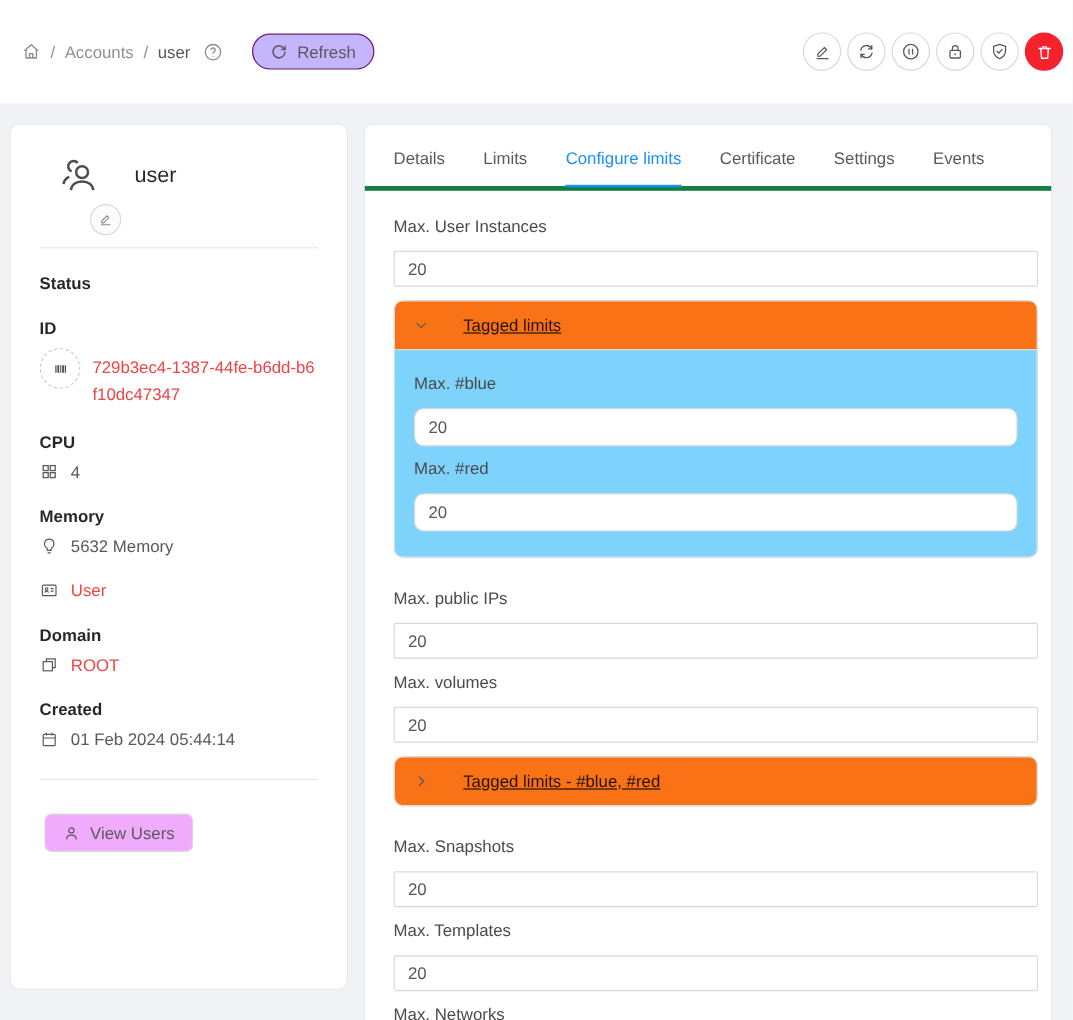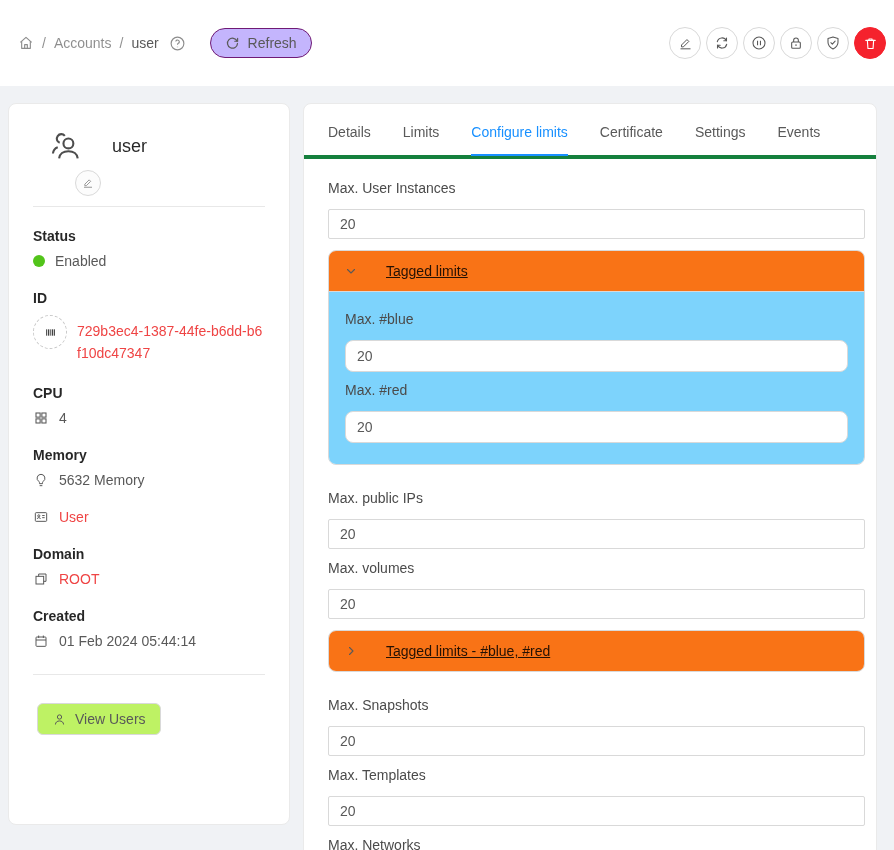--- a/index.html
+++ b/index.html
@@ -62,21 +62,21 @@
   .id-badge {
     width:34px; height:34px; border-radius:50%;
     border:1px dashed #c9c9c9; color:#444;
     display:flex; align-items:center; justify-content:center; flex:none;
   }
   .link { color:#ef4444; cursor:pointer; text-decoration:none; }
   .id-link { line-height:22px; word-break:break-all; width:192px; margin-top:5px; }
   .bottom-divider { border-top:1px solid #e8e8e8; margin-top:25px; }
   .view-users-btn {
     margin:28px 0 0 4px; height:32px; padding:0 14px;
-    border:1px solid #d9d9d9; border-radius:6px; background:#bef264;
+    border:1px solid #d9d9d9; border-radius:6px; background:#f0abfc;
     display:inline-flex; align-items:center; gap:8px;
     color:#595959; font-size:14px; cursor:pointer;
   }
 
   
   .main-card { flex:1; border-radius:8px 8px 0 0; min-height:750px; }
   .tabs { display:flex; gap:32px; padding:20px 24px 0; border-bottom:4px solid #15803d; }
   .tab { padding-bottom:14px; cursor:pointer; color:#595959; border-bottom:2px solid transparent; margin-bottom:-1px; }
   .tab.active { color:#1890ff; border-bottom-color:#1890ff; }
 
@@ -216,24 +216,20 @@
         <svg width="12" height="12" viewBox="0 0 24 24" fill="none" stroke="currentColor" stroke-width="1.8">
             <path d="M14.3 5.7l3 3L8.6 17.4H5.6v-3z"></path>
             <line x1="4" y1="20.5" x2="20" y2="20.5"></line>
           </svg>
       </span>
     </button>
     <div class="divider"></div>
 
     <div class="info-section">
       <div class="info-label">Status</div>
-      <div class="info-value">
-        <span class="status-dot"></span>
-        <span>Enabled</span>
-      </div>
     </div>
 
     <div class="info-section">
       <div class="info-label">ID</div>
       <div class="info-value id-value">
         <span class="id-badge">
           <svg width="17" height="17" viewBox="0 0 24 24" stroke="currentColor" fill="none" stroke-linecap="butt">
               <line x1="6.5" y1="7.5" x2="6.5" y2="16.5" stroke-width="1.4"></line>
               <line x1="9.3" y1="7.5" x2="9.3" y2="16.5" stroke-width="2"></line>
               <line x1="12.2" y1="7.5" x2="12.2" y2="16.5" stroke-width="1.2"></line>

